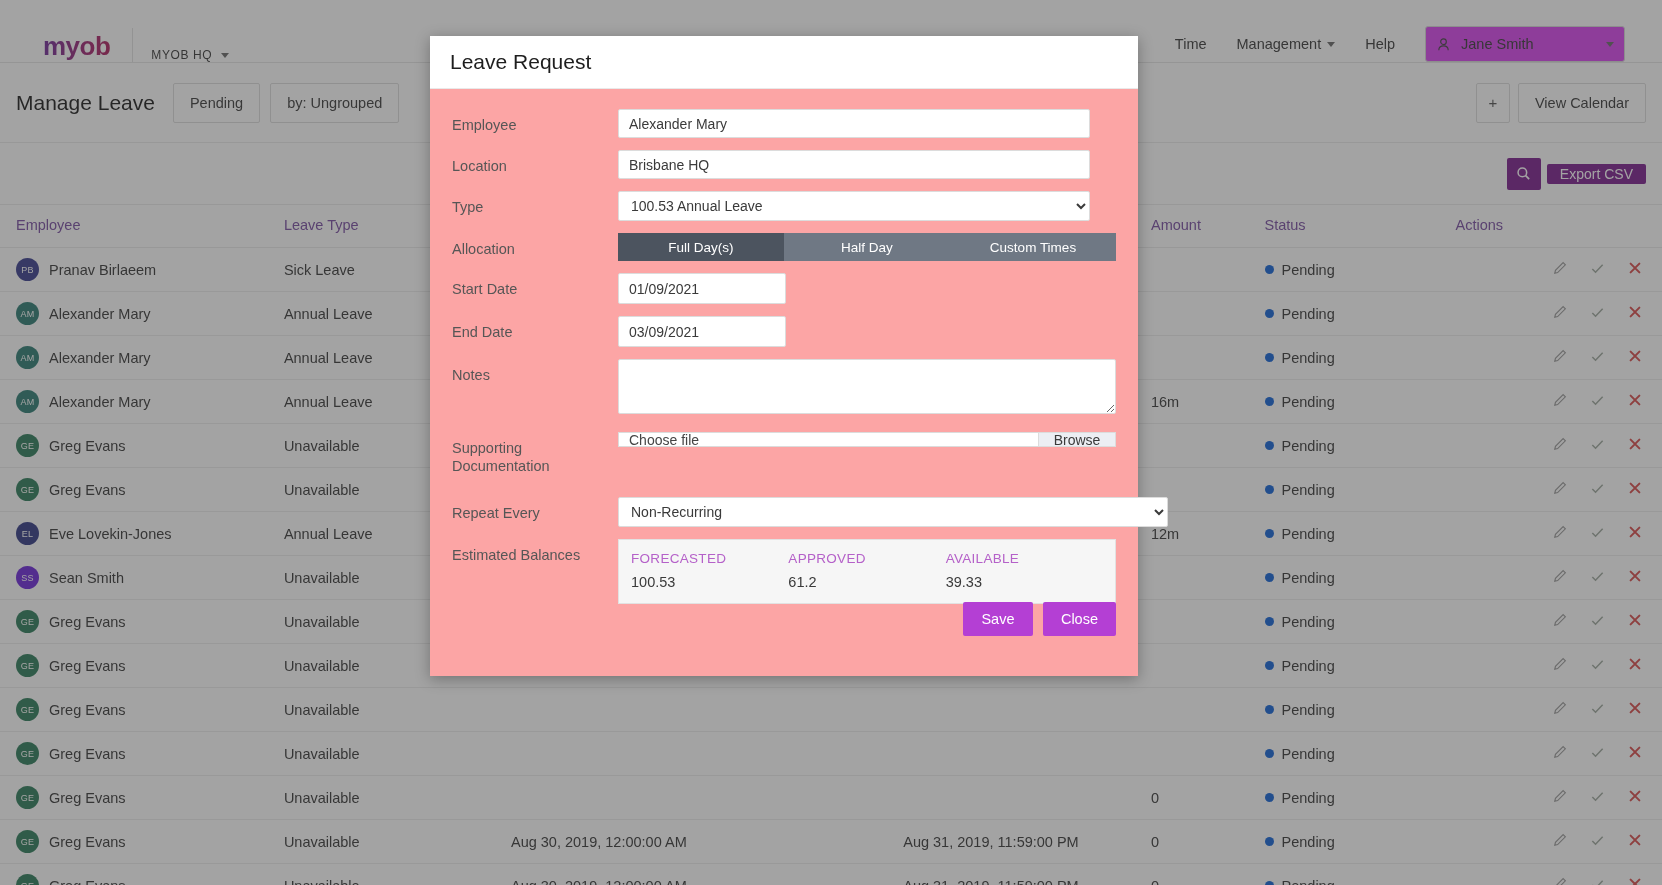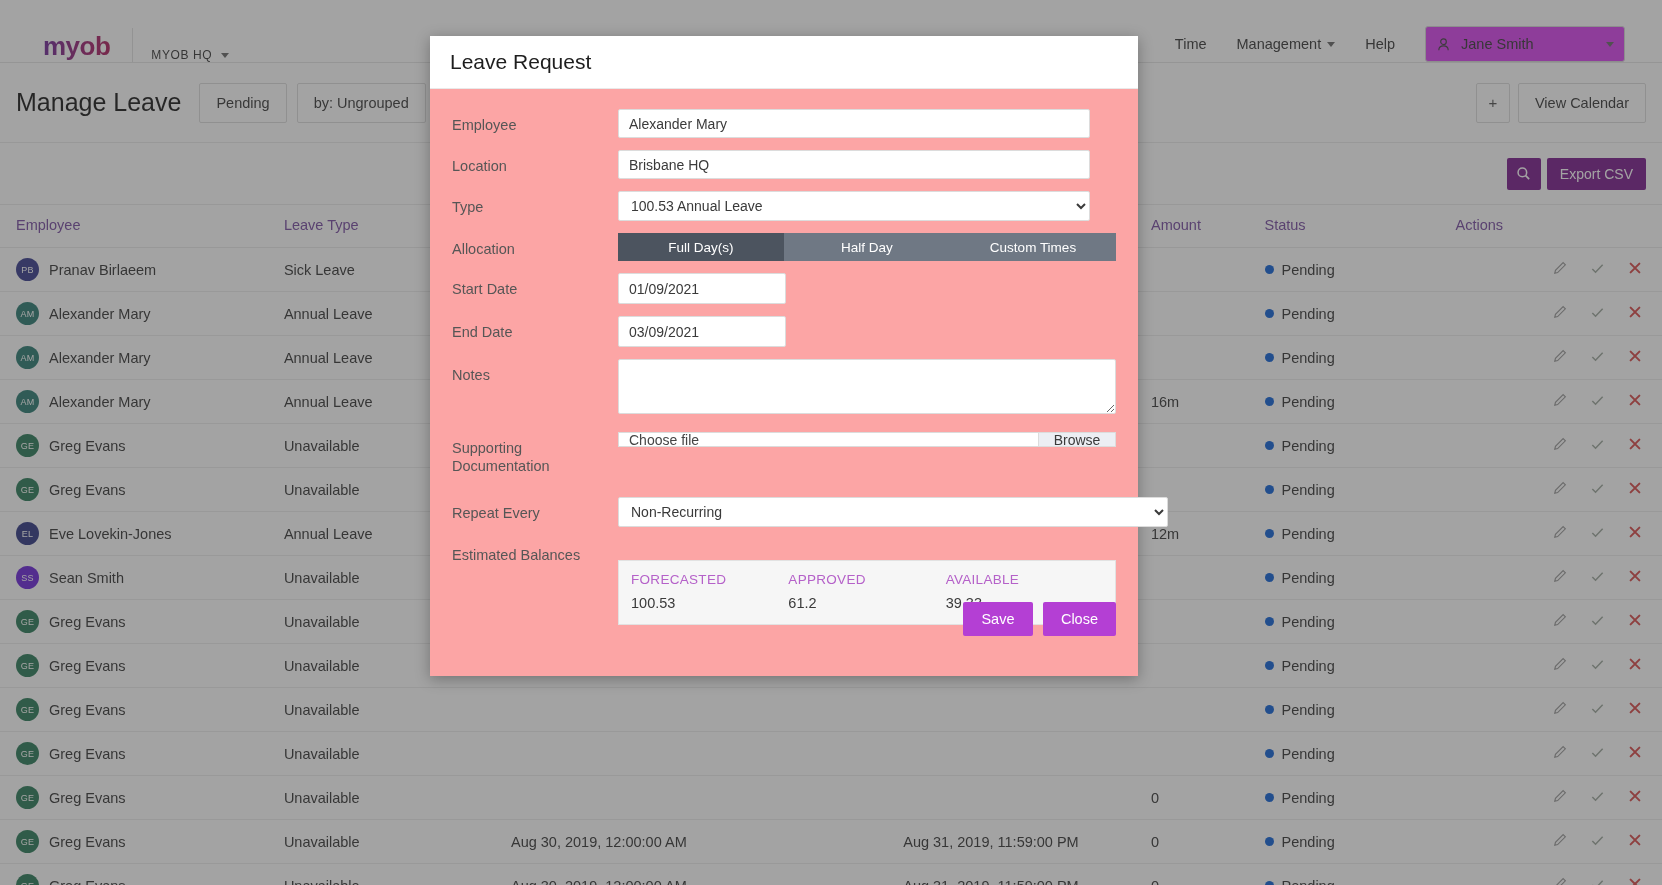--- a/index.html
+++ b/index.html
@@ -45,21 +45,21 @@
     height: 36px; width: 200px; padding: 0 10px; background: #d946ef;
     font-size: 14.5px; color: #3b3b3b;
   }
   .userbox .uname { flex: 1; }
   .person-ico { width: 15px; height: 15px; }
 
   .headerrow {
     height: 80px; display: flex; align-items: center; padding: 0 16px;
     border-bottom: 1px solid #ececec;
   }
-  .pagetitle { font-size: 25px; color: #1d1d1d; margin-right: 18px; }
+  .pagetitle { font-size: 21px; color: #1d1d1d; margin-right: 18px; }
   .pillbtn {
     border: 1px solid #dddddd; background: #fff; border-radius: 2px;
     height: 40px; padding: 0 16px; display: flex; align-items: center;
     font-size: 14.5px; color: #3d3d3d; margin-right: 10px;
   }
   .hdr-right { margin-left: auto; display: flex; align-items: center; }
   .plusbtn {
     border: 1px solid #dddddd; background: #fff; border-radius: 2px;
     height: 40px; width: 34px; display: flex; align-items: center;
     justify-content: center; font-size: 15px; color: #555; margin-right: 8px;
@@ -68,21 +68,21 @@
   .toolrow {
     height: 62px; display: flex; align-items: center; padding: 0 16px;
     justify-content: flex-end; border-bottom: 1px solid #ececec;
   }
   .iconbtn-purple {
     background: #7d1f8f; color: #fff; border: none; height: 32px; width: 34px;
     display: flex; align-items: center; justify-content: center;
     border-radius: 2px; margin-right: 6px;
   }
   .btn-purple {
-    background: #7d1f8f; color: #fff; border: none; height: 32px;
+    background: #7d1f8f; color: #fff; border: none; height: 20px;
     padding: 0 13px; display: flex; align-items: center;
     border-radius: 2px; font-size: 14px;
   }
 
   table.leave { width: 100%; border-collapse: collapse; table-layout: fixed; }
   table.leave th {
     text-align: left; font-weight: normal; color: #7a4fa3;
     font-size: 14.5px; padding: 12px 0 14px 0;
     border-bottom: 1px solid #ececec;
   }
@@ -161,21 +161,20 @@
     width: 78px; border: 1px solid #dcdcdc; background: #eceef3;
     display: flex; align-items: center; justify-content: center;
     font-size: 14px; color: #3a3a3a;
   }
 
   select.wide { width: 550px; }
 
   .balbox {
     width: 498px; border: 1px solid #e2e2e2; background: #f6f6f6;
     padding: 11px 12px 13px 12px;
-    margin-top: 21px;
   }
   .balrow { display: flex; }
   .balcell { width: 166px; }
   .balhead { font-size: 13.5px; color: #b561c9; letter-spacing: .3px; }
   .balval { font-size: 14.5px; color: #3a3a3a; margin-top: 8px; }
 
   .modal-foot {
     position: absolute; left: 0; right: 0; bottom: 0; height: 92px;
     display: flex; align-items: center; justify-content: flex-end;
     padding: 0 22px 22px 0; gap: 10px;

